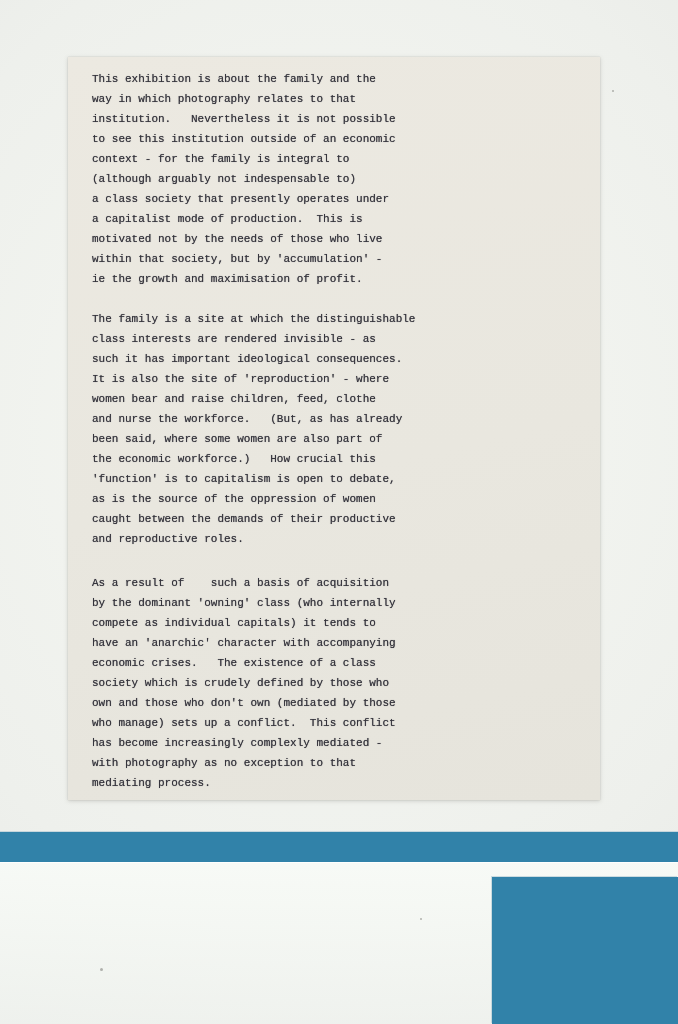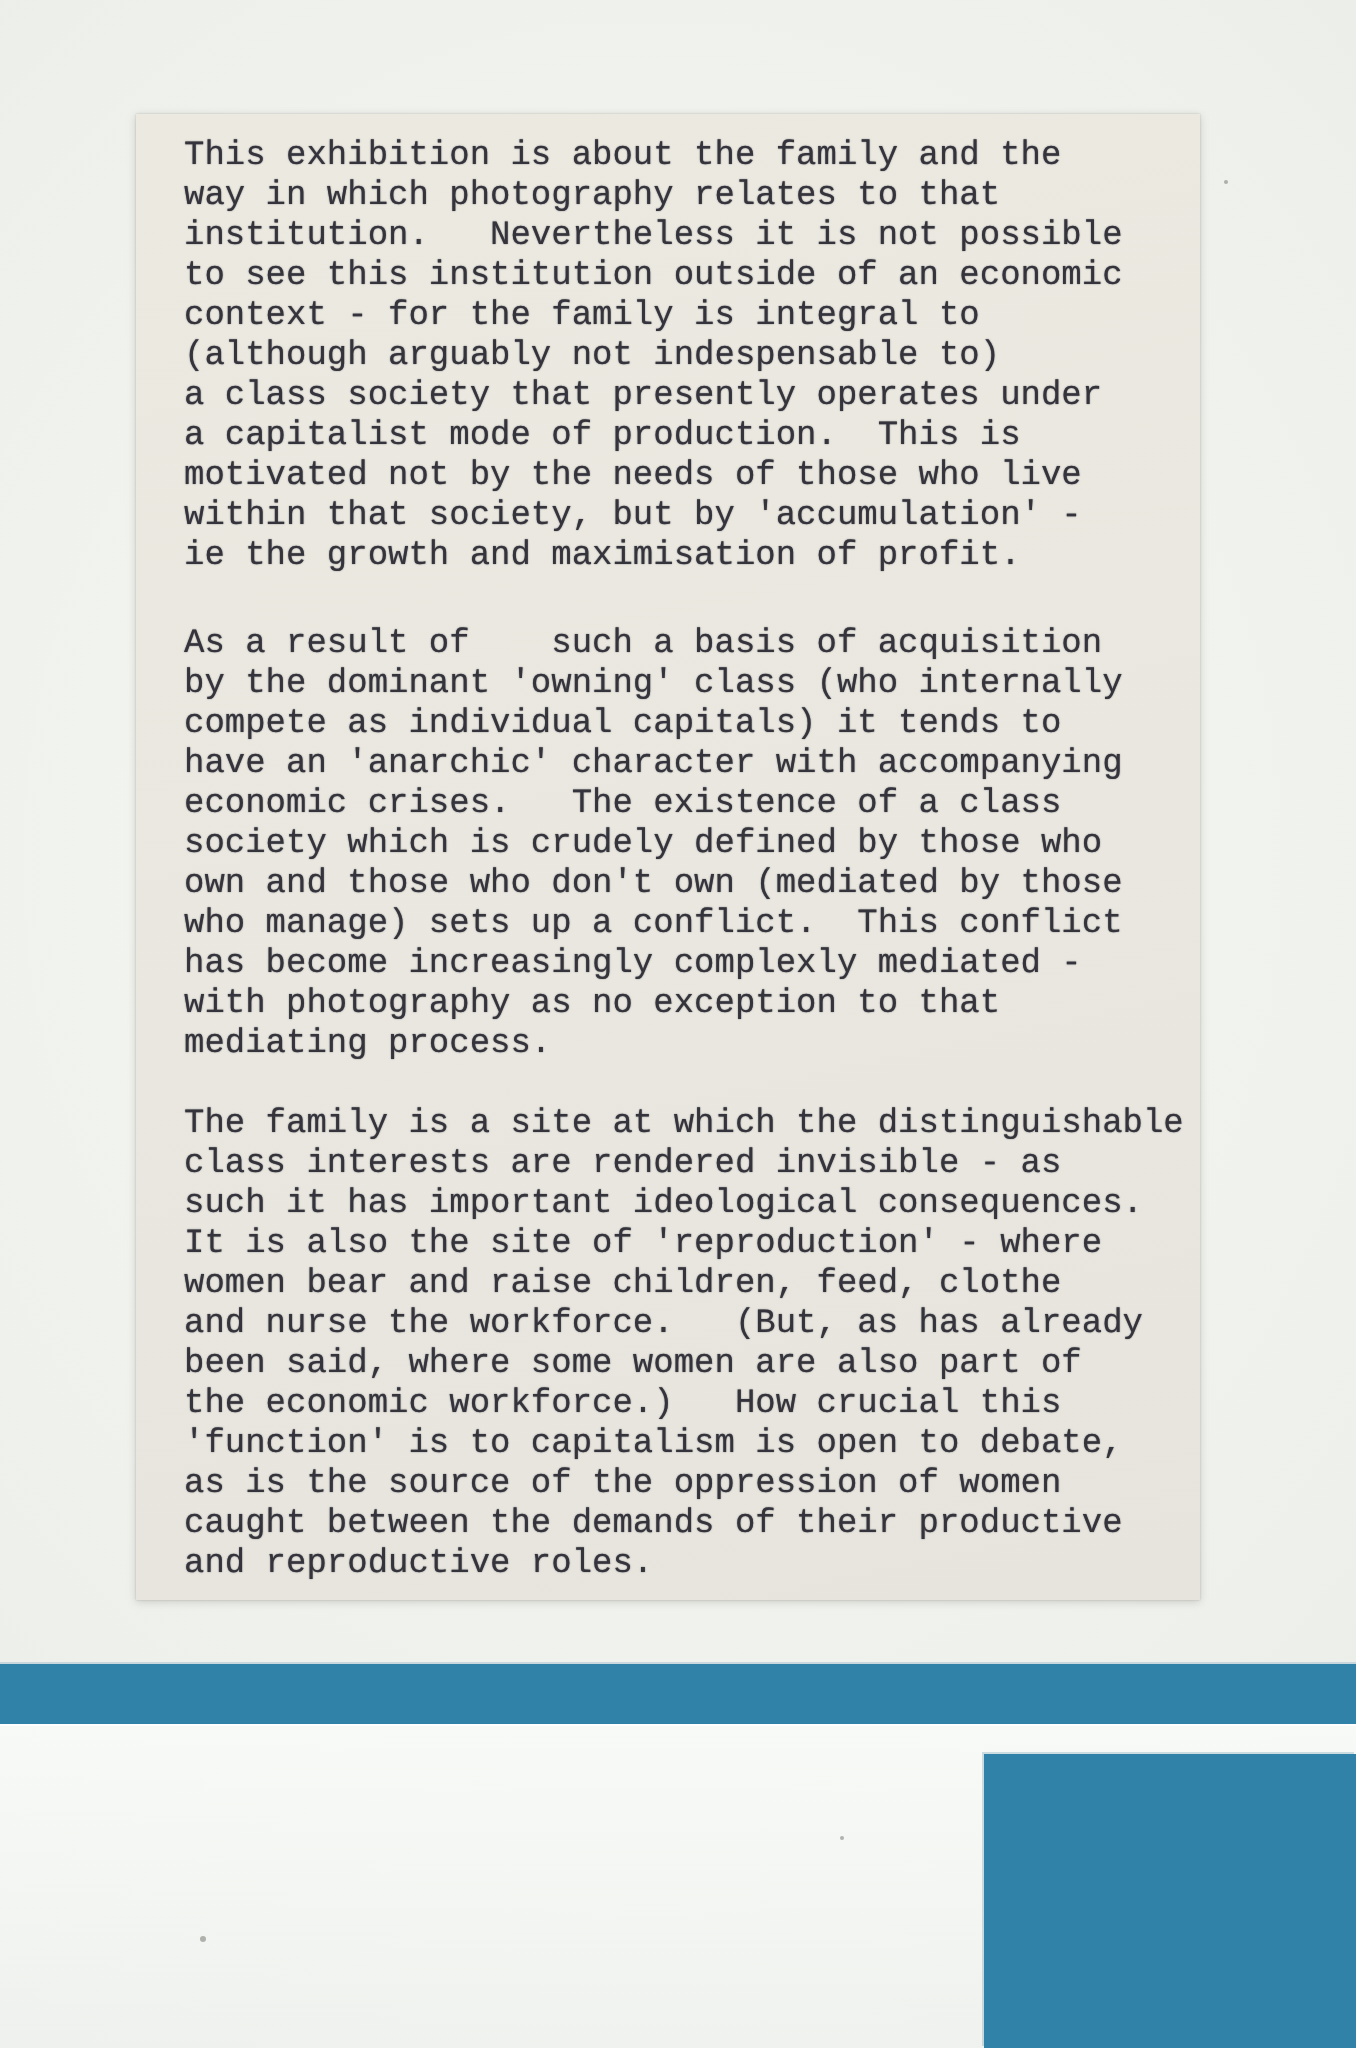--- a/index.html
+++ b/index.html
@@ -34,21 +34,21 @@
     height: 743px;
     background: linear-gradient(168deg, #ece9e1 0%, #e9e7df 55%, #e6e4dc 100%);
     box-shadow:
       0 1px 4px rgba(110,110,100,0.28),
       0 0 1px rgba(120,120,110,0.35);
     box-sizing: border-box;
     padding: 12px 0 0 24px;
   }
   .para {
     font-family: "Liberation Mono", "DejaVu Sans Mono", monospace;
-    font-size: 17px;
+    font-size: 11px;
     line-height: 20px;
     white-space: pre;
     letter-spacing: 0px;
     color: #35343c;
     text-shadow: 0 0 0.7px rgba(46,45,55,0.75);
     margin: 0;
   }
   .para + .para { margin-top: 24px; }
   .para.third   { margin-top: 20px; }
   .stripe {
@@ -87,43 +87,43 @@
 way in which photography relates to that
 institution.   Nevertheless it is not possible
 to see this institution outside of an economic
 context - for the family is integral to
 (although arguably not indespensable to)
 a class society that presently operates under
 a capitalist mode of production.  This is
 motivated not by the needs of those who live
 within that society, but by 'accumulation' -
 ie the growth and maximisation of profit.</div>
-    <div class="para second" style="color: rgb(53, 52, 60);">As a result of    such a basis of acquisition
-by the dominant 'owning' class (who internally
-compete as individual capitals) it tends to
-have an 'anarchic' character with accompanying
-economic crises.   The existence of a class
-society which is crudely defined by those who
-own and those who don't own (mediated by those
-who manage) sets up a conflict.  This conflict
-has become increasingly complexly mediated -
-with photography as no exception to that
-mediating process.</div>
     <div class="para third" style="color: rgb(53, 52, 60);">The family is a site at which the distinguishable
 class interests are rendered invisible - as
 such it has important ideological consequences.
 It is also the site of 'reproduction' - where
 women bear and raise children, feed, clothe
 and nurse the workforce.   (But, as has already
 been said, where some women are also part of
 the economic workforce.)   How crucial this
 'function' is to capitalism is open to debate,
 as is the source of the oppression of women
 caught between the demands of their productive
 and reproductive roles.</div>
+    <div class="para second" style="color: rgb(53, 52, 60);">As a result of    such a basis of acquisition
+by the dominant 'owning' class (who internally
+compete as individual capitals) it tends to
+have an 'anarchic' character with accompanying
+economic crises.   The existence of a class
+society which is crudely defined by those who
+own and those who don't own (mediated by those
+who manage) sets up a conflict.  This conflict
+has become increasingly complexly mediated -
+with photography as no exception to that
+mediating process.</div>
   </div>
 
   <div class="stripe" style="background-color: rgb(49, 130, 169);"></div>
 
   <div class="corner-block" style="background-color: rgb(49, 130, 169);"></div>
 
   <div class="speck s1"></div>
   <div class="speck s2"></div>
   <div class="speck s3"></div>
 

